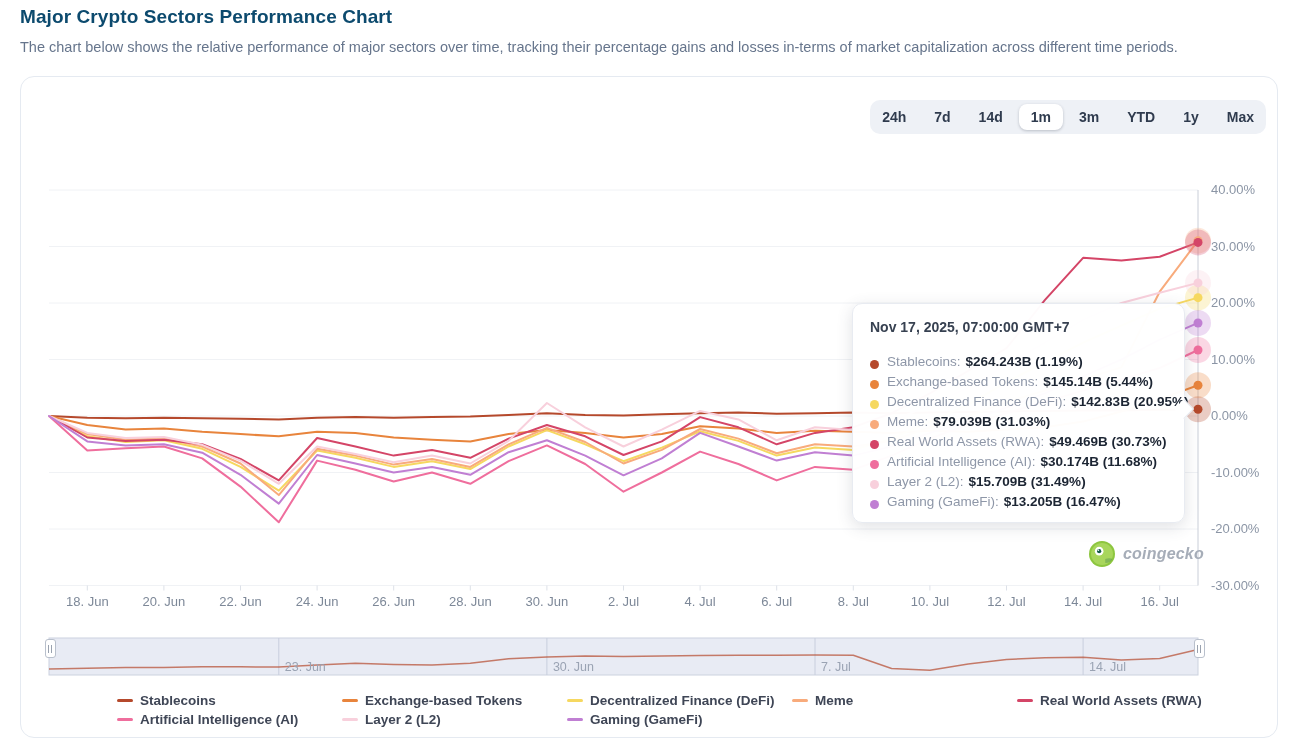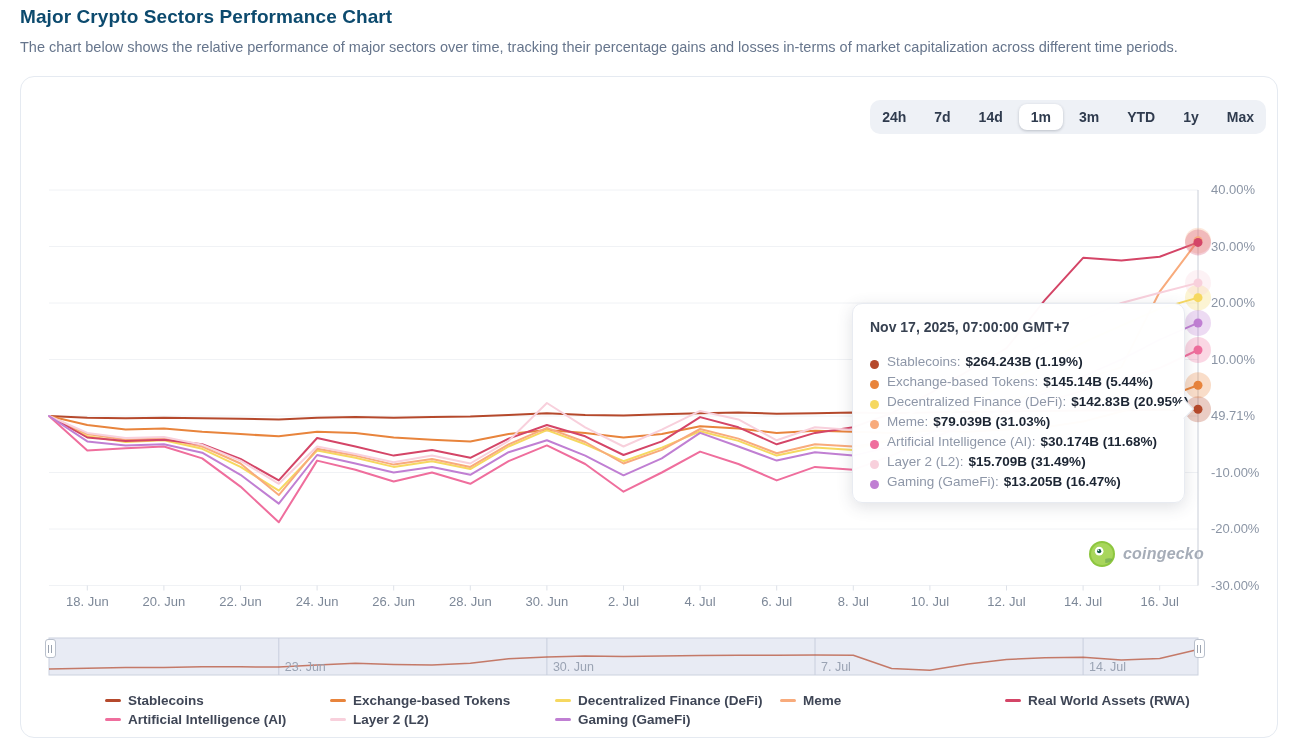--- a/index.html
+++ b/index.html
@@ -18,21 +18,21 @@
   .nav-handle i{display:block;width:1px;height:8px;background:#9aa2af;}
   .watermark{position:absolute;left:1068px;top:464px;display:flex;align-items:center;gap:8px;}
   .watermark-text{font-size:16px;font-weight:700;color:#a6adb8;letter-spacing:.2px;font-style:italic;}
   .tooltip{position:absolute;left:831px;top:226px;width:298px;background:rgba(255,255,255,.98);border:1px solid #e8ebf1;border-radius:10px;box-shadow:0 4px 16px rgba(60,70,90,.16);padding:15px 16px 13px 17px;z-index:5;}
   .tooltip-arrow{position:absolute;right:-7px;top:98px;width:13px;height:13px;background:#fff;border-top:1px solid #e8ebf1;border-right:1px solid #e8ebf1;transform:rotate(45deg);}
   .tooltip-title{font-size:14px;font-weight:600;color:#374151;margin-bottom:14px;}
   .trow{display:flex;align-items:flex-end;height:20px;font-size:13.5px;white-space:nowrap;}
   .trow .dot{width:9px;height:9px;border-radius:50%;margin-right:8px;flex:none;}
   .trow .tlabel{color:#8e97a8;margin-right:5px;}
   .trow .tvalue{color:#1c2533;font-weight:700;}
-  .legend{position:absolute;left:84px;top:615px;display:grid;grid-template-columns:repeat(5,225px);row-gap:3px;}
+  .legend{position:absolute;left:96px;top:615px;display:grid;grid-template-columns:repeat(5,225px);row-gap:3px;}
   .legend-item{display:flex;align-items:center;gap:7px;height:16px;cursor:pointer;}
   .legend-item .lmark{width:16px;height:3px;border-radius:2px;flex:none;}
   .legend-item .llabel{font-size:13.5px;font-weight:700;color:#3f4656;}
 </style>
 </head>
 <body>
 
 <div class="page">
   <h1 class="page-title">Major Crypto Sectors Performance Chart</h1>
   <p class="page-subtitle">The chart below shows the relative performance of major sectors over time, tracking their percentage gains and losses in-terms of market capitalization across different time periods.</p>
@@ -104,21 +104,21 @@
         <line x1="794" x2="794" y1="561" y2="598" stroke="#c8cedd" stroke-width="1"></line>
         <line x1="1062.1" x2="1062.1" y1="561" y2="598" stroke="#c8cedd" stroke-width="1"></line>
         <polyline points="28.0,592.1 66.3,591.2 104.6,590.6 142.9,590.4 181.2,589.8 219.5,589.8 257.8,590.1 296.1,588.0 334.4,586.3 372.7,587.5 411.0,588.0 449.3,586.3 487.6,581.7 525.9,579.9 564.2,579.0 602.5,579.6 640.8,579.0 679.1,578.5 717.4,578.2 755.7,578.2 794.0,577.9 832.3,578.2 870.6,591.5 908.9,593.3 947.2,586.9 985.5,582.5 1023.8,580.8 1062.1,580.2 1100.4,583.1 1138.7,581.4 1177.0,572.4" fill="none" stroke="#b5492c" stroke-width="1.5" opacity="0.7" stroke-linejoin="round"></polyline>
       </svg>
 
     <div id="axisLabels">
         <div class="y-label" style="top: 105px;">40.00%</div>
         <div class="y-label" style="top: 161.5px;">30.00%</div>
         <div class="y-label" style="top: 218px;">20.00%</div>
         <div class="y-label" style="top: 274.5px;">10.00%</div>
-        <div class="y-label" style="top: 331px;">49.71%</div>
+        <div class="y-label" style="top: 331px;">0.00%</div>
         <div class="y-label" style="top: 387.5px;">-10.00%</div>
         <div class="y-label" style="top: 444px;">-20.00%</div>
         <div class="y-label" style="top: 500.5px;">-30.00%</div>
         <div class="x-label" style="left: 31.3px;">18. Jun</div>
         <div class="x-label" style="left: 107.9px;">20. Jun</div>
         <div class="x-label" style="left: 184.5px;">22. Jun</div>
         <div class="x-label" style="left: 261.1px;">24. Jun</div>
         <div class="x-label" style="left: 337.7px;">26. Jun</div>
         <div class="x-label" style="left: 414.3px;">28. Jun</div>
         <div class="x-label" style="left: 490.9px;">30. Jun</div>
@@ -164,20 +164,25 @@
             <span class="dot" style="background:#f6d860"></span>
             <span class="tlabel">Decentralized Finance (DeFi):</span>
             <span class="tvalue">$142.83B (20.95%)</span>
           </div>
           <div class="trow">
             <span class="dot" style="background:#f8ab7c"></span>
             <span class="tlabel">Meme:</span>
             <span class="tvalue">$79.039B (31.03%)</span>
           </div>
           <div class="trow">
+            <span class="dot" style="background:#d44567"></span>
+            <span class="tlabel">Real World Assets (RWA):</span>
+            <span class="tvalue">$49.469B (30.73%)</span>
+          </div>
+          <div class="trow">
             <span class="dot" style="background:#ef6e9d"></span>
             <span class="tlabel">Artificial Intelligence (AI):</span>
             <span class="tvalue">$30.174B (11.68%)</span>
           </div>
           <div class="trow">
             <span class="dot" style="background:#f8d0dc"></span>
             <span class="tlabel">Layer 2 (L2):</span>
             <span class="tvalue">$15.709B (31.49%)</span>
           </div>
           <div class="trow">

